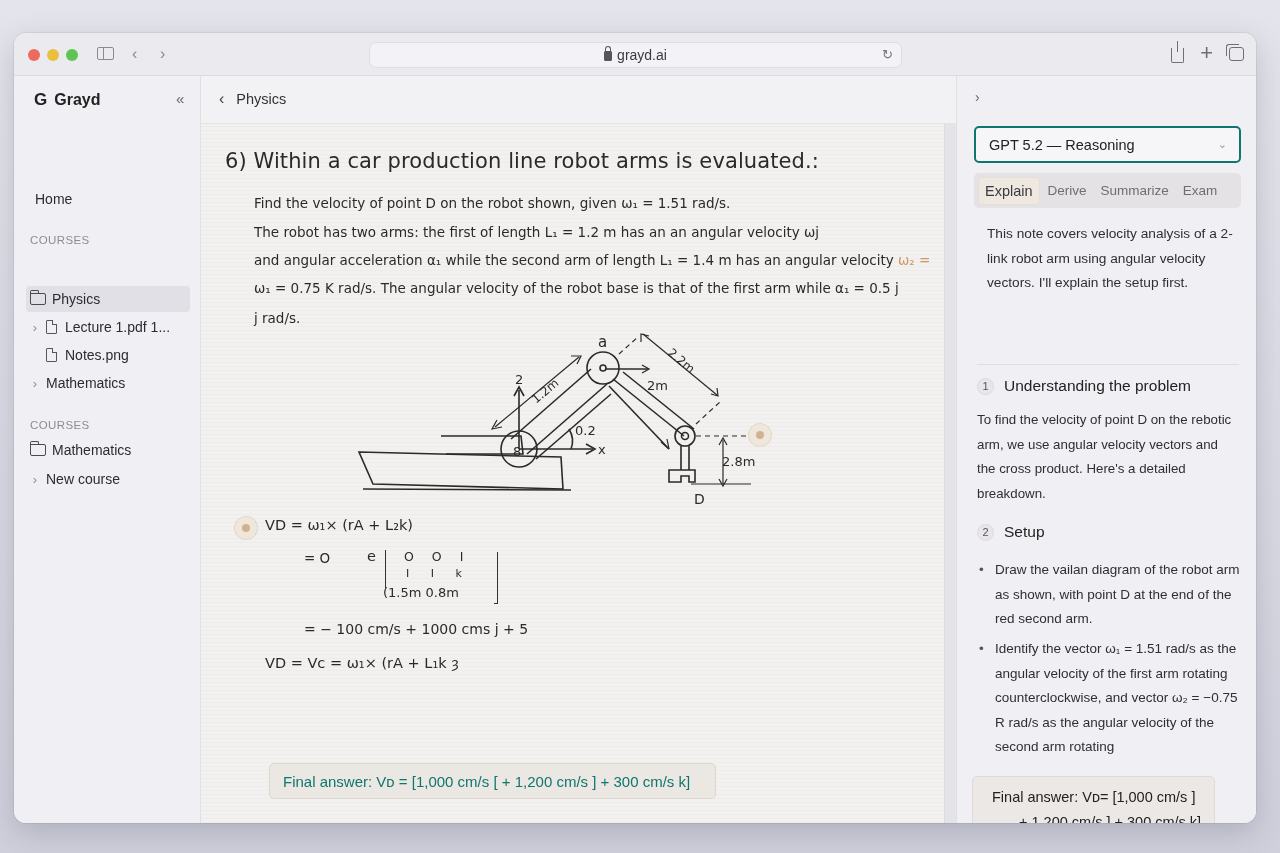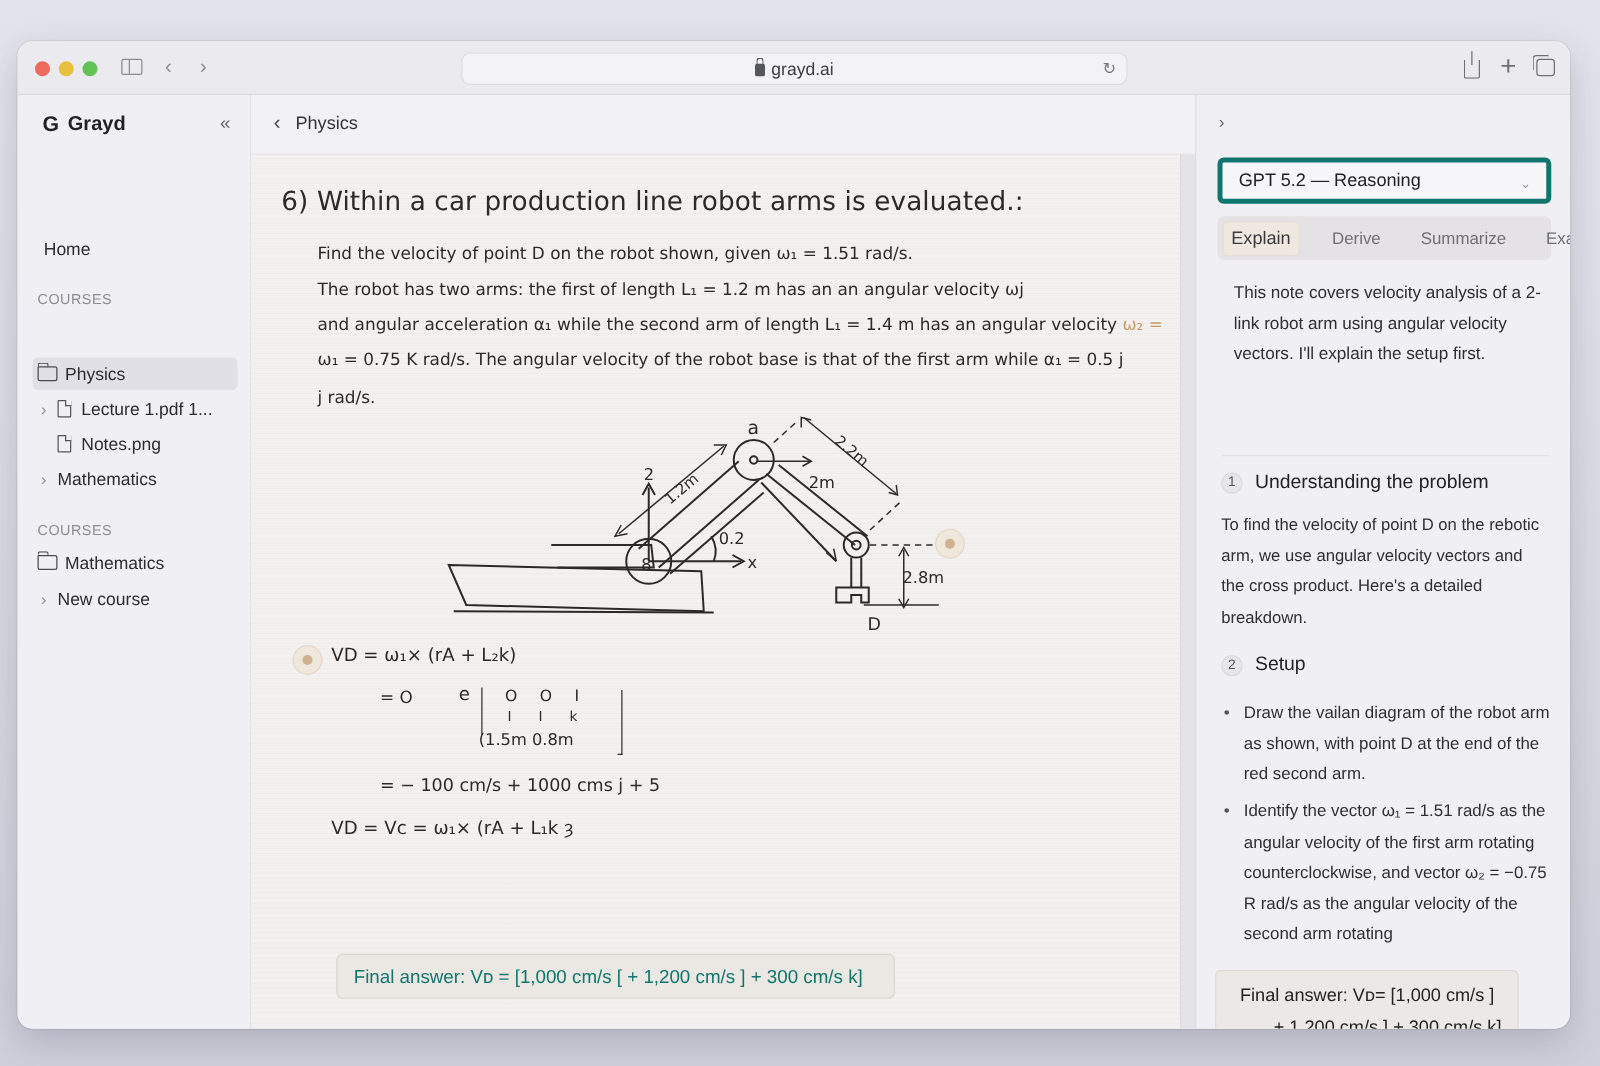--- a/index.html
+++ b/index.html
@@ -94,27 +94,27 @@
     background: #ebe7e2; border: 1px solid #dcd6ce; border-radius: 5px;
     font-family: "Liberation Sans", sans-serif; font-size: 15px; color: #0f766e;
     display: flex; align-items: center; padding-left: 13px; margin-top: 36px;
   }
 
   
   .rpanel { position: absolute; left: 942px; top: 43px; right: 0; bottom: 0; background: #f0eff3; border-left: 1px solid #dfdee4; }
   .rp-chev { position: absolute; left: 18px; top: 13px; color: #666; font-size: 14px; }
   .model-select {
     position: absolute; left: 17px; top: 50px; width: 267px; height: 37px;
-    background: #f6f5f8; border: 4px solid #0f766e; border-radius: 5px;
+    background: #f6f5f8; border: 2px solid #0f766e; border-radius: 5px;
     display: flex; align-items: center; padding-left: 13px; font-size: 14.5px; color: #222; text-align: right;
   }
   .model-select .dd { position: absolute; right: 12px; top: 10px; color: #999; font-size: 11px; }
   .mode-tabs {
     position: absolute; left: 17px; top: 97px; width: 267px; height: 35px;
-    background: #e4e2e5; border-radius: 5px; display: flex; align-items: center; padding: 0 4px; gap: 20px;
+    background: #e4e2e5; border-radius: 5px; display: flex; align-items: center; padding: 0 4px; gap: 2px;
   }
   .mode-tab { font-size: 13.5px; color: #6e6e75; padding: 5px 6px; border-radius: 4px; }
   .mode-tab.active { background: #efe8e1; color: #3a3a3e; font-size: 14.5px; border: 1px solid #e6ddd3; }
   .rp-text { position: absolute; left: 20px; width: 262px; font-size: 13.7px; line-height: 24.7px; color: #2f2f33; }
   .rp-divider { position: absolute; left: 20px; width: 262px; border-top: 1px solid #e0dfe4; }
   .step { position: absolute; left: 20px; display: flex; align-items: center; font-size: 15.5px; color: #222; }
   .step-num { width: 17px; height: 17px; border-radius: 50%; background: #e8e6ea; border: 1px solid #dcdadf; font-size: 11px; color: #555; display: flex; align-items: center; justify-content: center; margin-right: 10px; }
   .bullet { position: absolute; left: 20px; width: 265px; font-size: 13.5px; line-height: 24.5px; color: #2f2f33; padding-left: 18px; }
   .bullet::before { content: "•"; position: absolute; left: 2px; top: 0; color: #555; }
   .rp-final {

